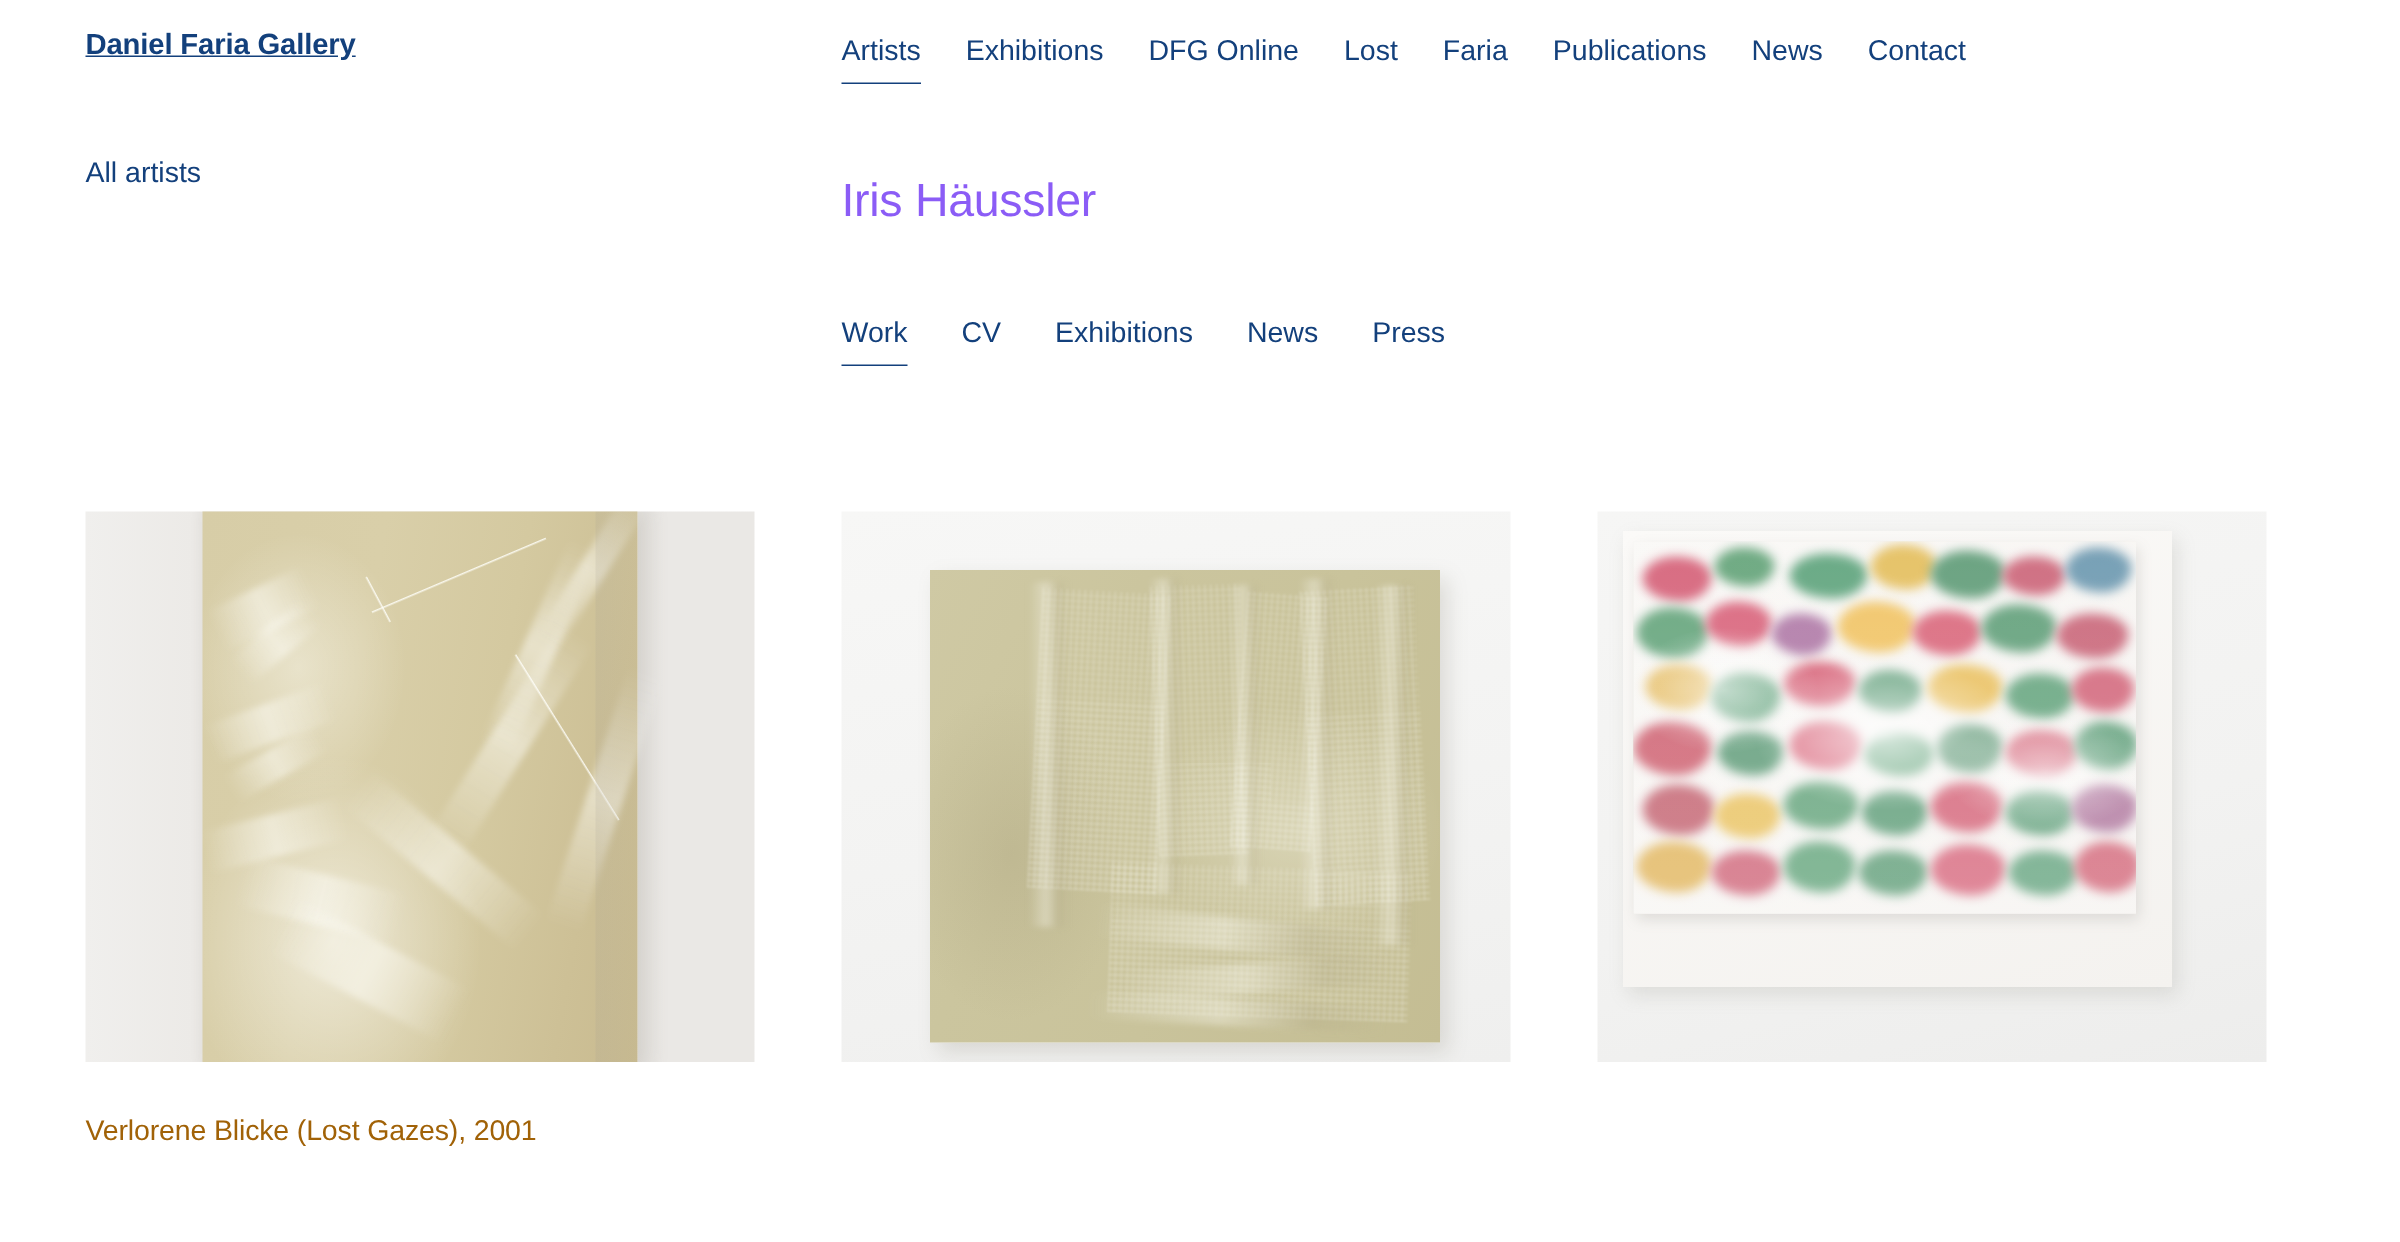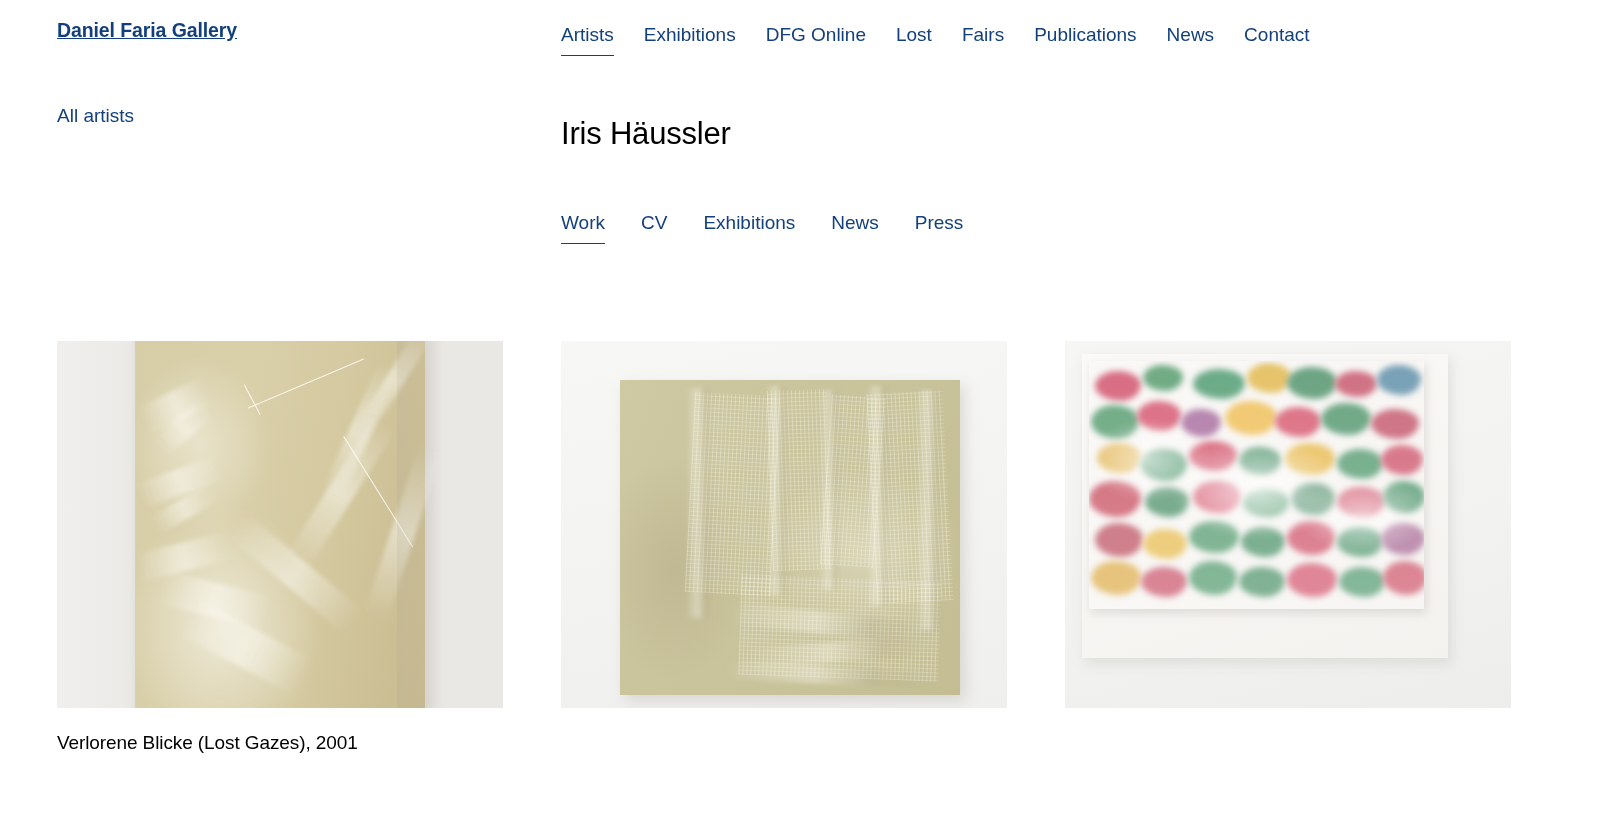--- a/index.html
+++ b/index.html
@@ -64,21 +64,21 @@
   }
 
   
   .main-col { position: absolute; left: 561px; top: 0; width: 1000px; }
 
   .artist-title {
     position: absolute;
     left: 0; top: 93px;
     font-size: 31px;
     font-weight: 400;
-    color: #000000;
+    color: #8b5cf6;
     letter-spacing: -0.2px;
     line-height: 40px;
     white-space: nowrap;
   }
 
   .artist-tabs {
     position: absolute;
     left: 0; top: 211px;
     display: flex;
     align-items: flex-start;
@@ -115,23 +115,23 @@
   .work-thumb {
     position: relative;
     width: 446px;
     height: 367px;
     overflow: hidden;
     display: block;
     background: #f2f1ef;
   }
 
   .work-caption {
-    margin-top: 22px;
+    margin-top: 34px;
     font-size: 19px;
-    color: #000000;
+    color: #a16207;
     line-height: 26px;
     letter-spacing: -0.1px;
     white-space: nowrap;
   }
 
   
   .art1 { background: linear-gradient(90deg,#f0efed 0%, #eceae7 16%, #e9e7e4 17%, #eae8e5 28%); }
   .art1 .panel {
     position: absolute;
     left: 78px; top: -10px;
@@ -216,21 +216,21 @@
 
 <div class="page">
 
   <a class="site-logo" href="#">Daniel Faria Gallery</a>
 
   <nav class="main-nav">
     <a class="nav-link active" href="#">Artists</a>
     <a class="nav-link" href="#">Exhibitions</a>
     <a class="nav-link" href="#">DFG Online</a>
     <a class="nav-link" href="#">Lost</a>
-    <a class="nav-link" href="#">Fairs</a>
+    <a class="nav-link" href="#">Faria</a>
     <a class="nav-link" href="#">Publications</a>
     <a class="nav-link" href="#">News</a>
     <a class="nav-link" href="#">Contact</a>
   </nav>
 
   <aside class="sidebar">
     <a class="all-artists-link" href="#">All artists</a>
   </aside>
 
   <div class="main-col">

